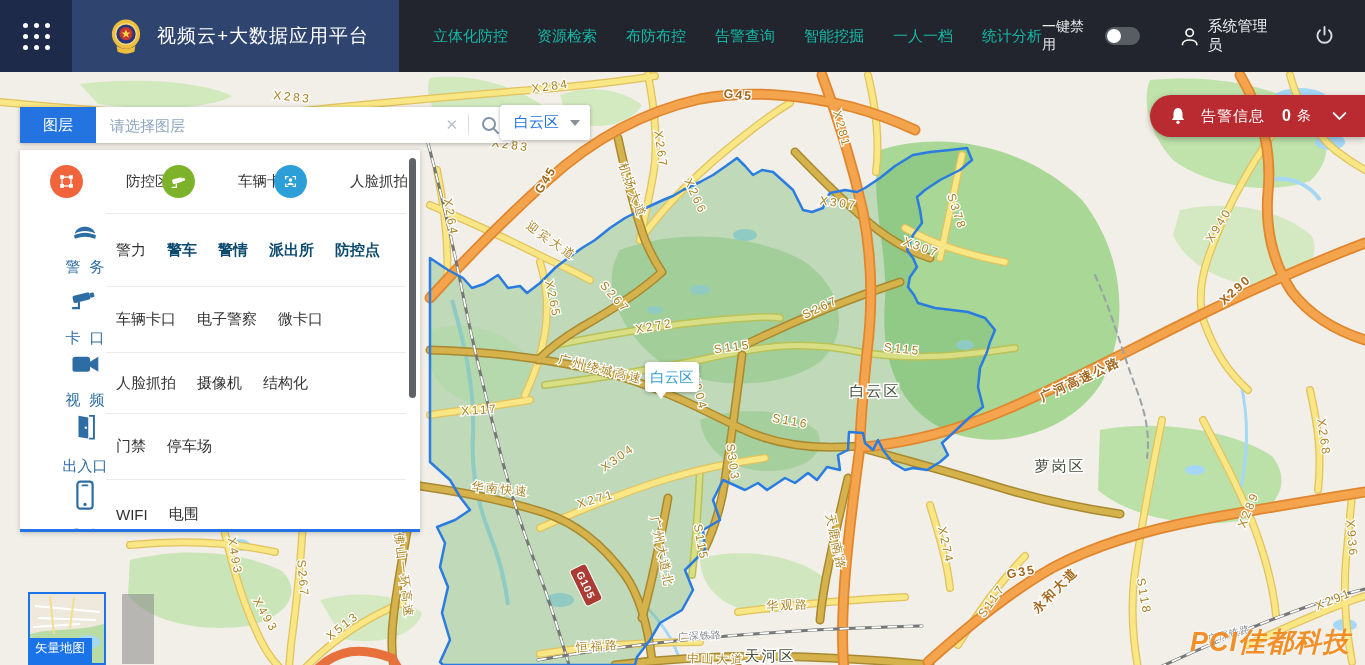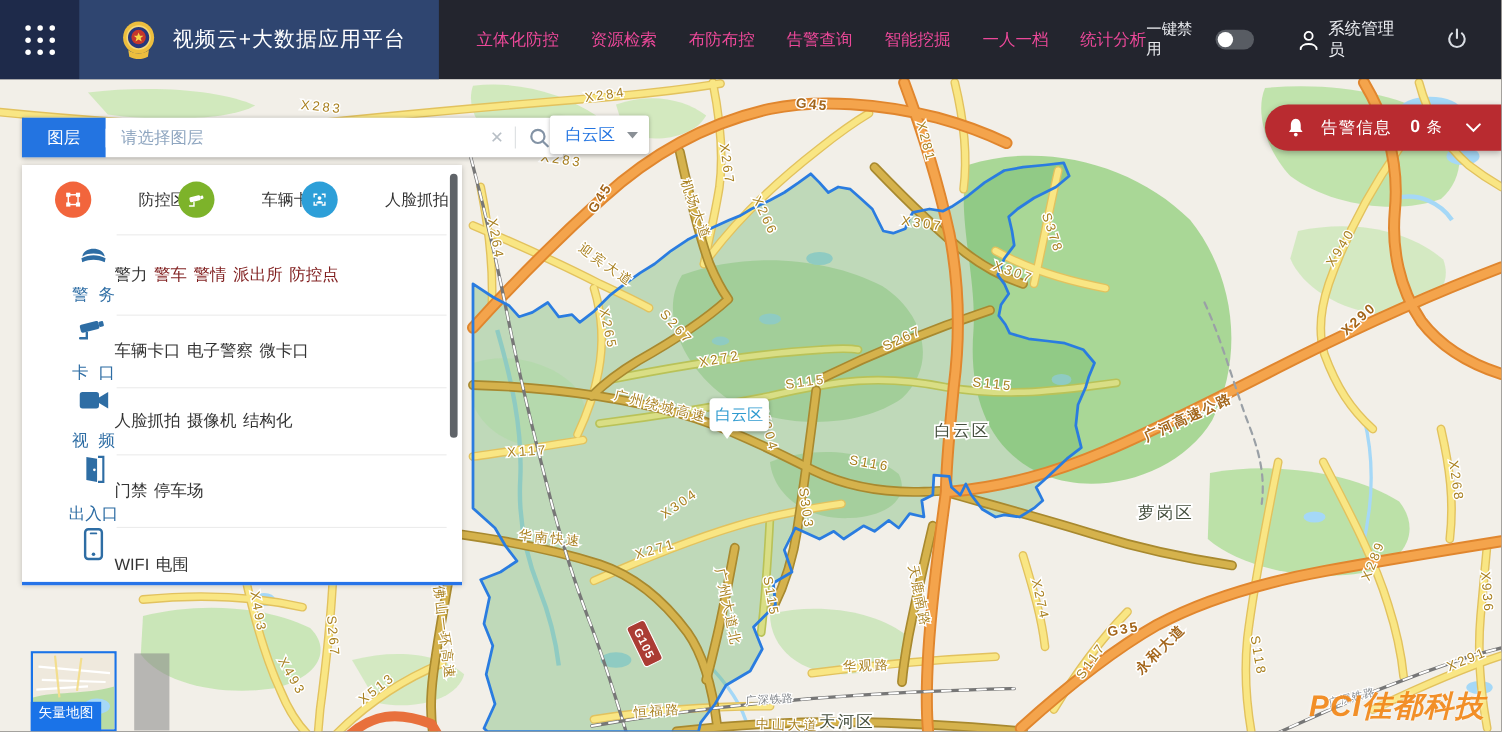--- a/index.html
+++ b/index.html
@@ -18,21 +18,21 @@
 
   
   .topbar{position:absolute;left:0;top:0;width:1365px;height:72px;background:#23252e;
           display:flex;align-items:center;z-index:40;}
   .appsbox{width:72px;height:72px;background:#1e2a4a;display:flex;align-items:center;justify-content:center;flex:0 0 72px;cursor:pointer;}
   .gridicon{display:grid;grid-template-columns:repeat(3,5px);grid-gap:6px;}
   .gridicon span{width:5px;height:5px;border-radius:50%;background:#fff;}
   .logosec{height:72px;background:#2f4570;display:flex;align-items:center;padding:0 30px 0 38px;flex:0 0 303px;text-align:center;}
   .apptitle{color:#fff;font-size:19px;letter-spacing:1px;margin-left:15px;white-space:nowrap;}
   .mainnav{display:flex;align-items:center;gap:29px;margin-left:34px;}
-  .mainnav .nav-item{color:#ec4899;font-size:15px;white-space:nowrap;cursor:pointer;}
+  .mainnav .nav-item{color:#14b8a6;font-size:15px;white-space:nowrap;cursor:pointer;}
   .navright{margin-left:auto;display:flex;align-items:center;margin-right:30px;justify-content:center;}
   .disable-lbl{color:#e8eaee;font-size:14px;}
   .toggle{width:36px;height:18px;border-radius:9px;background:#585c63;margin-left:9px;position:relative;cursor:pointer;}
   .toggle .knob{position:absolute;left:2px;top:2px;width:14px;height:14px;border-radius:50%;background:#fff;}
   .userbox{display:flex;align-items:center;margin-left:40px;cursor:pointer;}
   .username{color:#eef0f4;font-size:15px;margin-left:8px;}
   .powerbtn{margin-left:34px;cursor:pointer;display:flex;align-items:center;}
 
   
   .searchbar{position:absolute;left:20px;top:107px;width:492px;height:36px;background:#fff;
@@ -51,24 +51,24 @@
   .pscroll{position:absolute;right:4px;top:8px;width:7px;height:240px;border-radius:4px;background:#5f6368;cursor:pointer;}
   .quickrow{position:absolute;left:0;top:0;width:100%;height:63px;display:flex;align-items:center;padding-left:30px;gap:14px;}
   .qitem{display:flex;align-items:center;gap:7px;cursor:pointer;width:98px;}
   .qcirc{width:33px;height:33px;border-radius:50%;display:flex;align-items:center;justify-content:center;flex:0 0 33px;}
   .c-orange{background:#f2653c;} .c-green{background:#7db32a;} .c-blue{background:#2d9fd8;}
   .qlabel{font-size:14.5px;color:#333;white-space:nowrap;padding-left:36px;}
   .cat-row{position:absolute;left:0;width:100%;}
   .cat-row .hr{position:absolute;left:86px;right:14px;top:0;height:1px;background:#ececec;}
   .cat-ic{position:absolute;left:36px;width:58px;top:50%;transform:translateY(-52%);text-align:center;cursor:pointer;}
   .cat-lb{font-size:15px;color:#2e6da4;margin-top:12px;white-space:nowrap;font-family:Liberation Mono, monospace;}
-  .links{position:absolute;left:84px;right:20px;top:50%;transform:translateY(-50%);
-         display:flex;align-items:center;gap:6px;flex-wrap:nowrap;}
+  .links{position:absolute;left:96px;right:20px;top:50%;transform:translateY(-50%);
+         display:flex;align-items:center;gap:21px;flex-wrap:nowrap;}
   .links .link{font-size:15px;color:#333;white-space:nowrap;cursor:pointer;}
-  .links .link.dim{color:#7f1d1d;}
+  .links .link.dim{color:#0c4a6e;font-weight:bold;}
 
   
   .regionsel{position:absolute;left:500px;top:105px;width:90px;height:35px;background:#fff;border-radius:3px;
              box-shadow:0 1px 4px rgba(0,0,0,.28);display:flex;align-items:center;padding:0 10px 0 14px;z-index:30;cursor:pointer;}
   .regiontxt{color:#2374e1;font-size:15px;flex:1;}
   .caret{width:0;height:0;border-left:5px solid transparent;border-right:5px solid transparent;border-top:6px solid #8a9096;}
 
   
   .alarm{position:absolute;left:1150px;top:95px;width:215px;height:42px;background:#b92b30;
          border-radius:21px 0 0 21px;display:flex;align-items:center;padding-left:20px;z-index:30;

